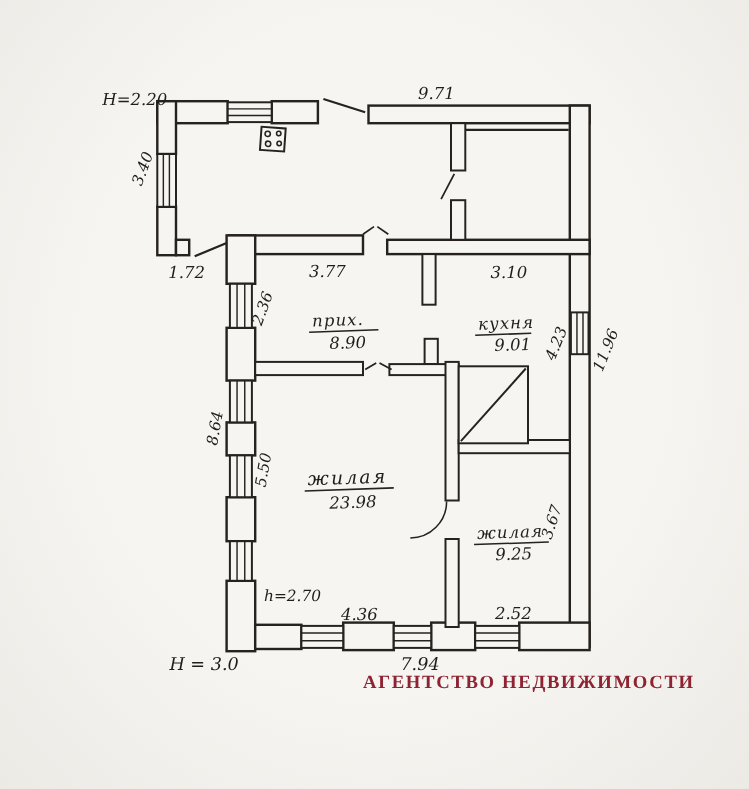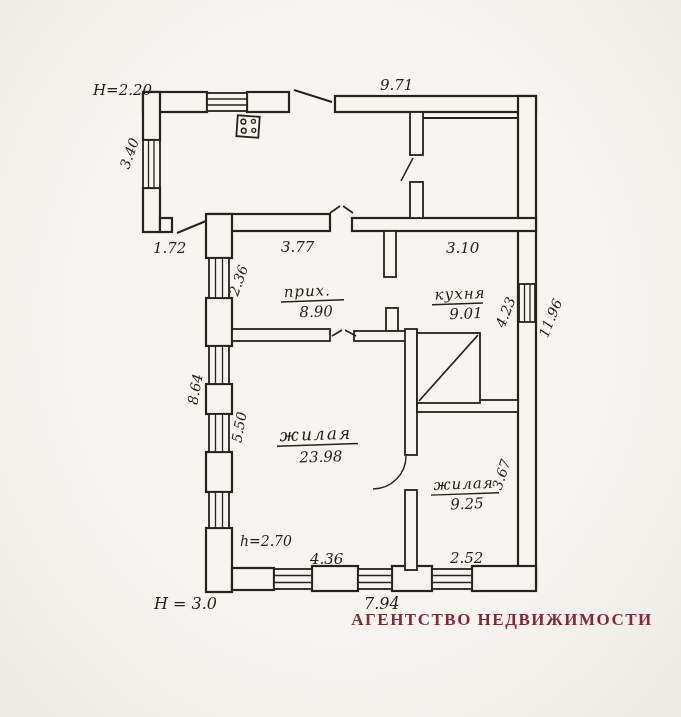--- a/index.html
+++ b/index.html
@@ -12,21 +12,21 @@
   .wall{fill:#f6f5f1;stroke:#26221d;stroke-width:2.2;}
   .thin{stroke-width:1.8;}
   .wline{stroke:#26221d;stroke-width:1.3;fill:none;}
   .ink{stroke:#26221d;fill:none;}
   .dim{font-family:"DejaVu Serif",serif;font-style:italic;font-size:14px;fill:#211e19;}
   .dim-lg{font-size:15px;}
   .dim-xl{font-size:16px;}
   .room{font-family:"DejaVu Serif",serif;font-style:italic;font-size:15px;letter-spacing:1px;fill:#211e19;}
   .room-lg{font-size:17px;letter-spacing:2px;}
   .area{font-family:"DejaVu Serif",serif;font-style:italic;font-size:15px;fill:#211e19;}
-  .brand{position:absolute;left:330px;top:610px;width:344px;text-align:center;}
+  .brand{position:absolute;left:330px;top:610px;width:344px;}
   .brand-tagline{font-family:"Liberation Serif",serif;font-weight:600;font-size:17px;
     letter-spacing:1.5px;color:#8e2433;white-space:nowrap;}
   .brand-name{font-family:"Liberation Serif",serif;font-weight:400;font-size:57px;line-height:.98;
     letter-spacing:1px;color:#881b2b;margin-top:-2px;}
 </style>
 </head>
 <body>
 
 <div class="canvas">
 

